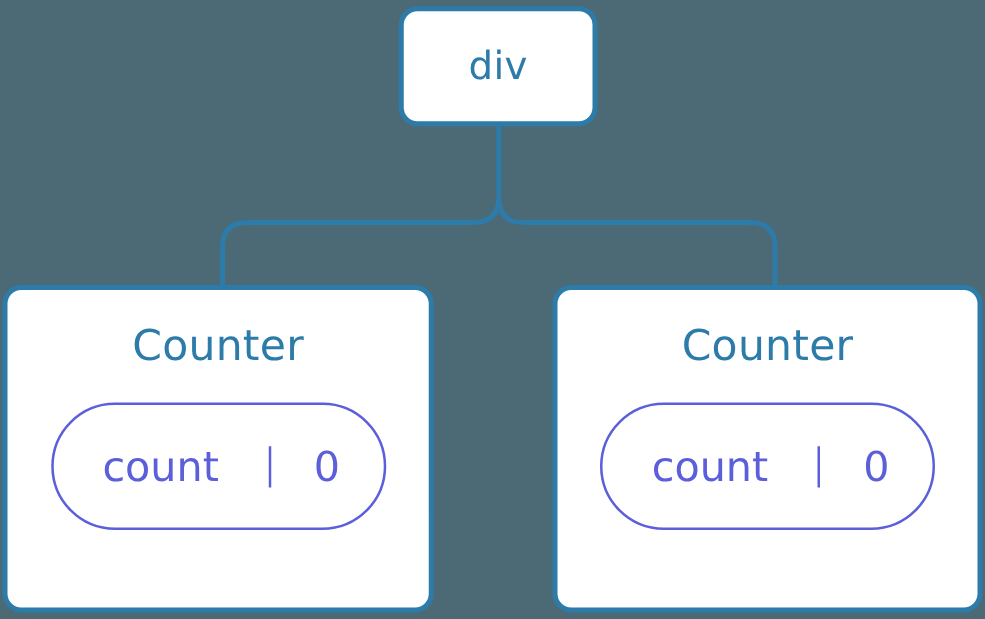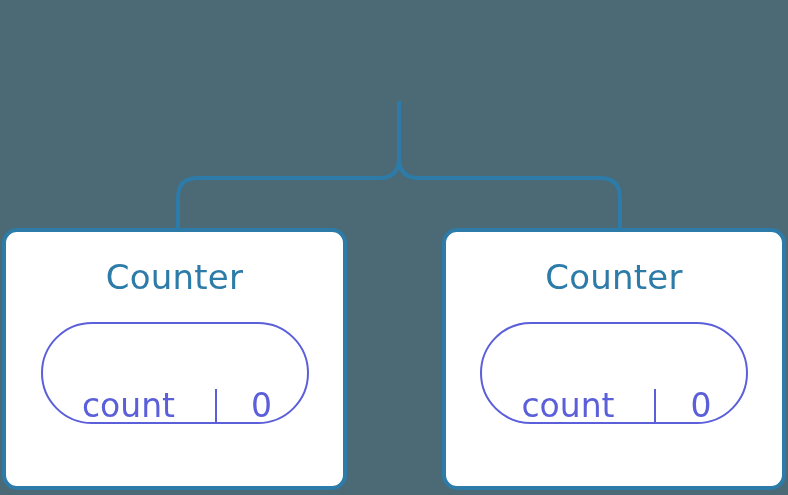--- a/index.html
+++ b/index.html
@@ -84,21 +84,21 @@
 
   
   .state-pill {
     margin-top: 28px;
     height: 102px;
     width: 268px;
     border: 2px solid #5b5fd9;
     border-radius: 51px;
     box-sizing: border-box;
     display: flex;
-    align-items: flex-end;
+    align-items: center;
     background: #ffffff;
     overflow: hidden;
   }
   .pill-key {
     flex: 0 0 174px;
     display: flex;
     align-items: center;
     justify-content: center;
     color: #5b5fd9;
     font-size: 33px;
@@ -121,20 +121,23 @@
 
 <div id="stage">
 
   <svg id="connectors" viewBox="0 0 788 495" width="788" height="495" xmlns="http://www.w3.org/2000/svg">
 
     <path d="M 399 101 L 399 158" fill="none" stroke="#2d7ba8" stroke-width="4" stroke-linecap="butt"></path>
     <path d="M 399 158 Q 399 178 379 178 L 198 178 Q 178 178 178 198 L 178 228" fill="none" stroke="#2d7ba8" stroke-width="4" stroke-linecap="butt"></path>
     <path d="M 399 158 Q 399 178 419 178 L 600 178 Q 620 178 620 198 L 620 228" fill="none" stroke="#2d7ba8" stroke-width="4" stroke-linecap="butt"></path>
   </svg>
 
+  <div class="node" id="node-div">
+    <span class="node-title-root">div</span>
+  </div>
 
   <div class="node node-counter" id="node-counter-left">
     <span class="node-title">Counter</span>
     <div class="state-pill">
       <span class="pill-key">count</span>
       <span class="pill-value">0</span>
     </div>
   </div>
 
   <div class="node node-counter" id="node-counter-right">

